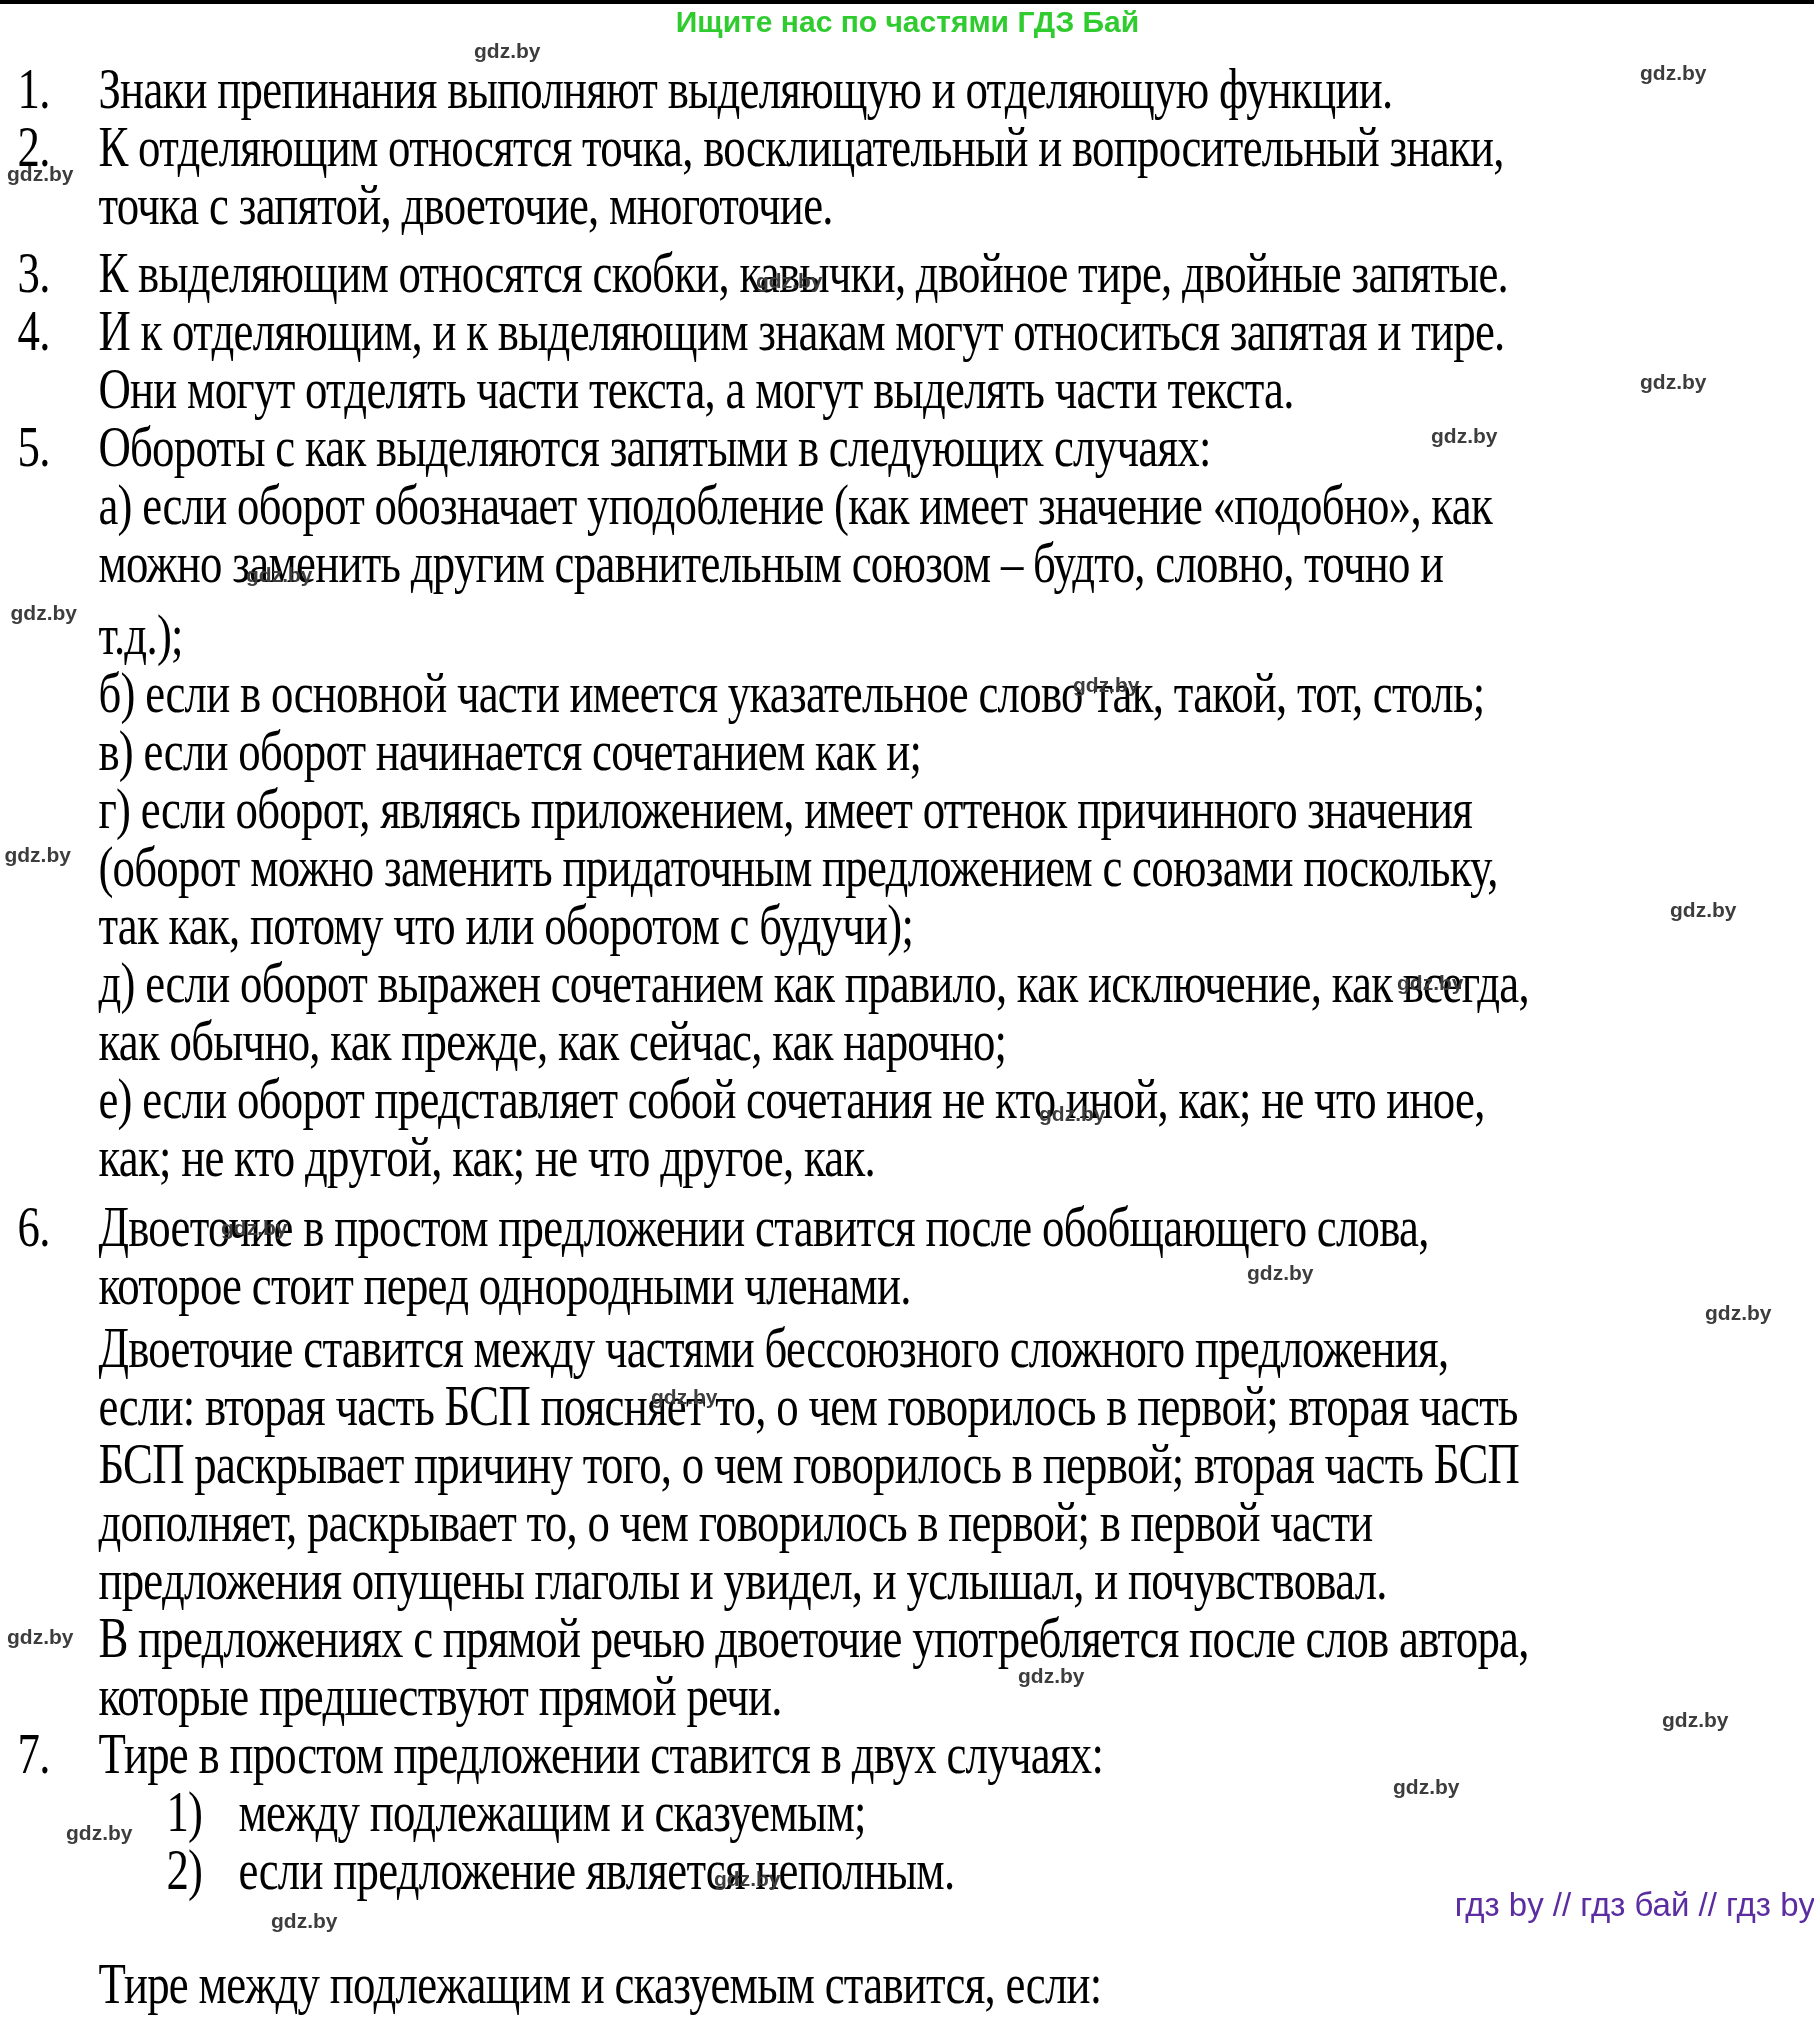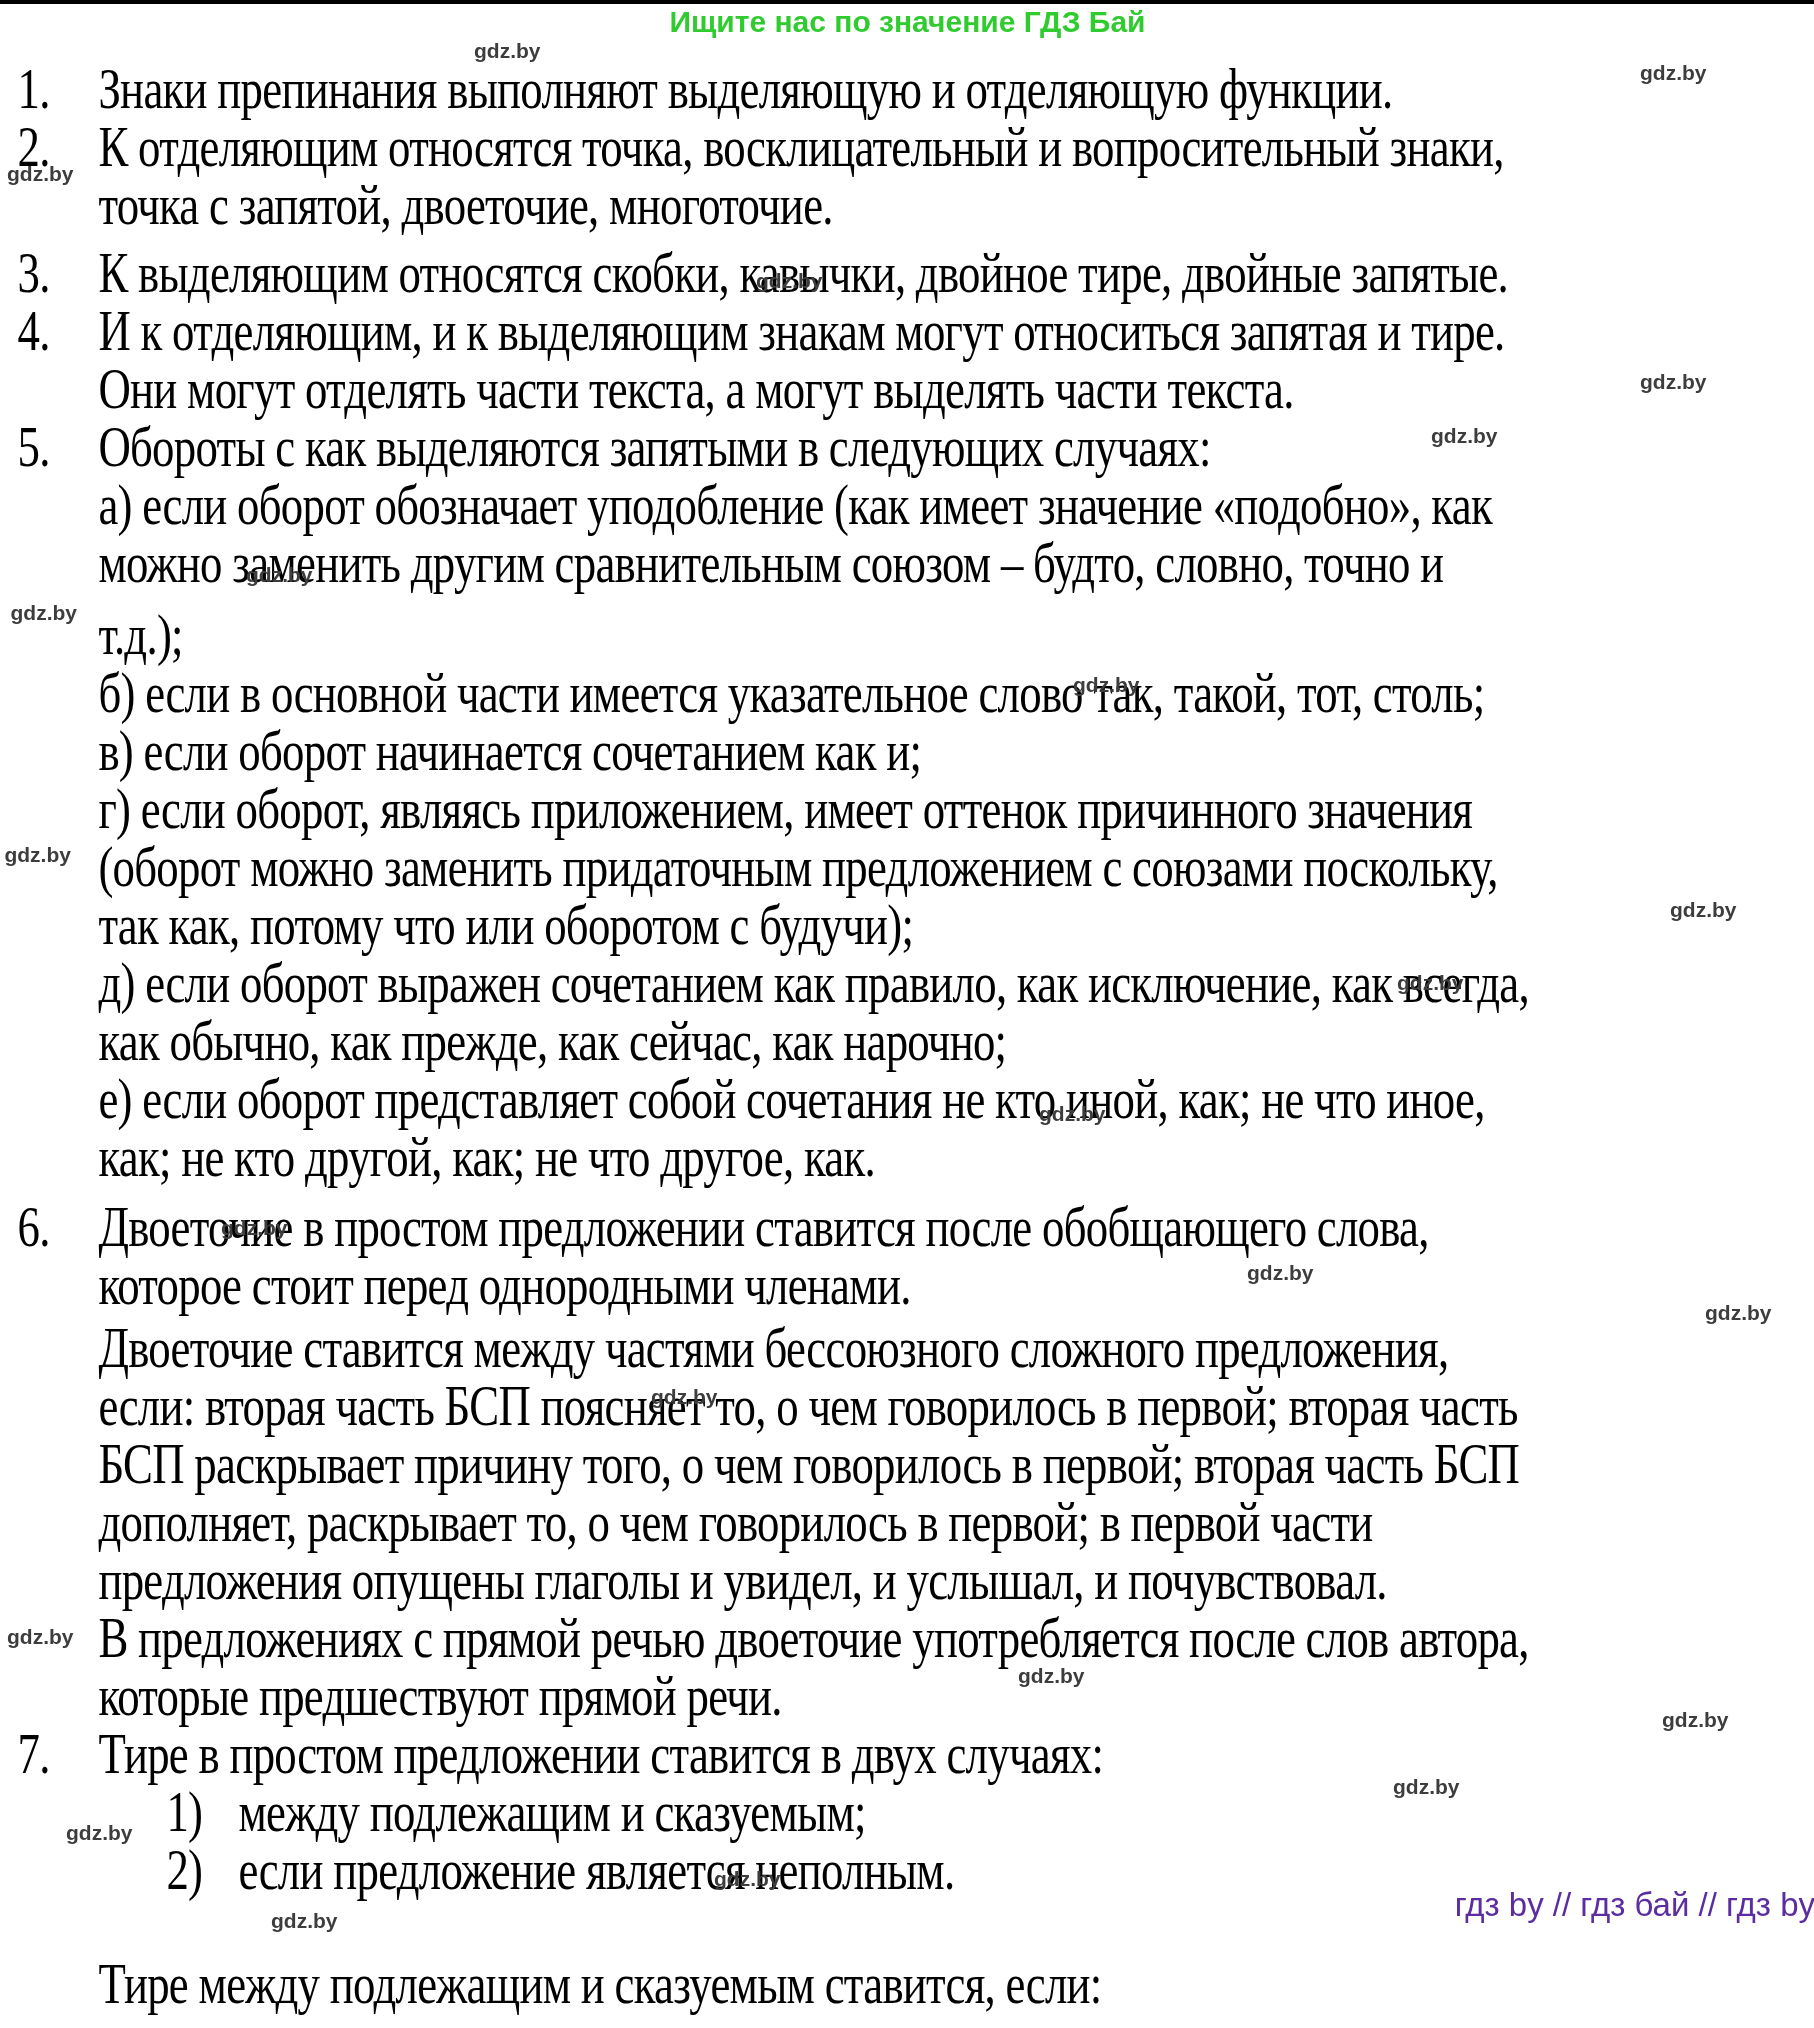--- a/index.html
+++ b/index.html
@@ -55,21 +55,21 @@
     font-family:"Liberation Sans", sans-serif;
     font-size:33px;
     color:#5b2da0;
   }
 </style>
 </head>
 <body>
 
 <div id="page">
   <div id="top-border"></div>
-  <div id="promo">Ищите нас по значение ГДЗ Бай</div>
+  <div id="promo">Ищите нас по частями ГДЗ Бай</div>
   <div id="text-wrapper">
       <div class="line item"><span class="num">1.</span><span>Знаки препинания выполняют выделяющую и отделяющую функции.</span></div>
       <div class="line item"><span class="num">2.</span><span>К отделяющим относятся точка, восклицательный и вопросительный знаки,</span></div>
       <div class="line cont"><span>точка с запятой, двоеточие, многоточие.</span></div>
       <div class="line item" style="margin-top: 10.5px;"><span class="num">3.</span><span>К выделяющим относятся скобки, кавычки, двойное тире, двойные запятые.</span></div>
       <div class="line item"><span class="num">4.</span><span>И к отделяющим, и к выделяющим знакам могут относиться запятая и тире.</span></div>
       <div class="line cont"><span>Они могут отделять части текста, а могут выделять части текста.</span></div>
       <div class="line item"><span class="num">5.</span><span>Обороты с как выделяются запятыми в следующих случаях:</span></div>
       <div class="line cont"><span>а) если оборот обозначает уподобление (как имеет значение «подобно», как</span></div>
       <div class="line cont"><span>можно заменить другим сравнительным союзом – будто, словно, точно и</span></div>

